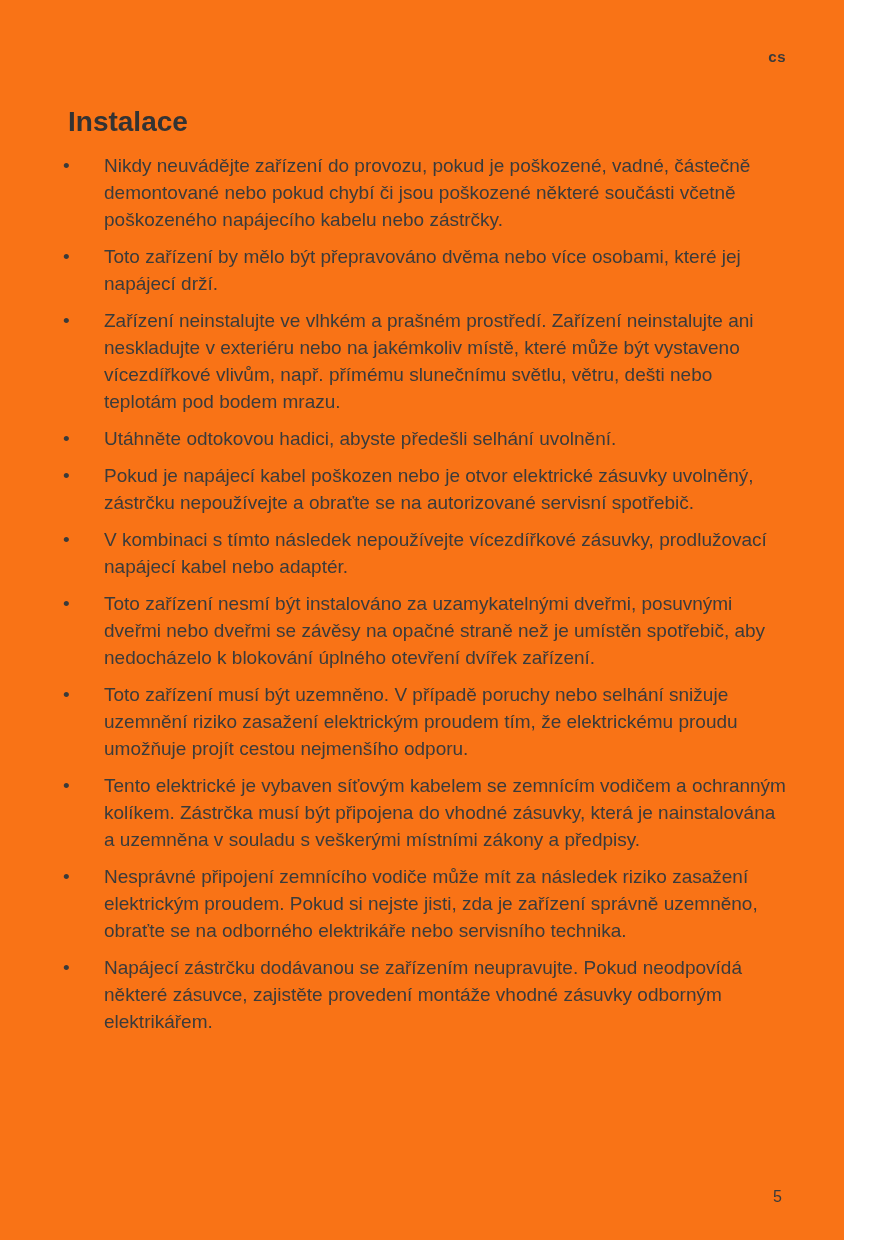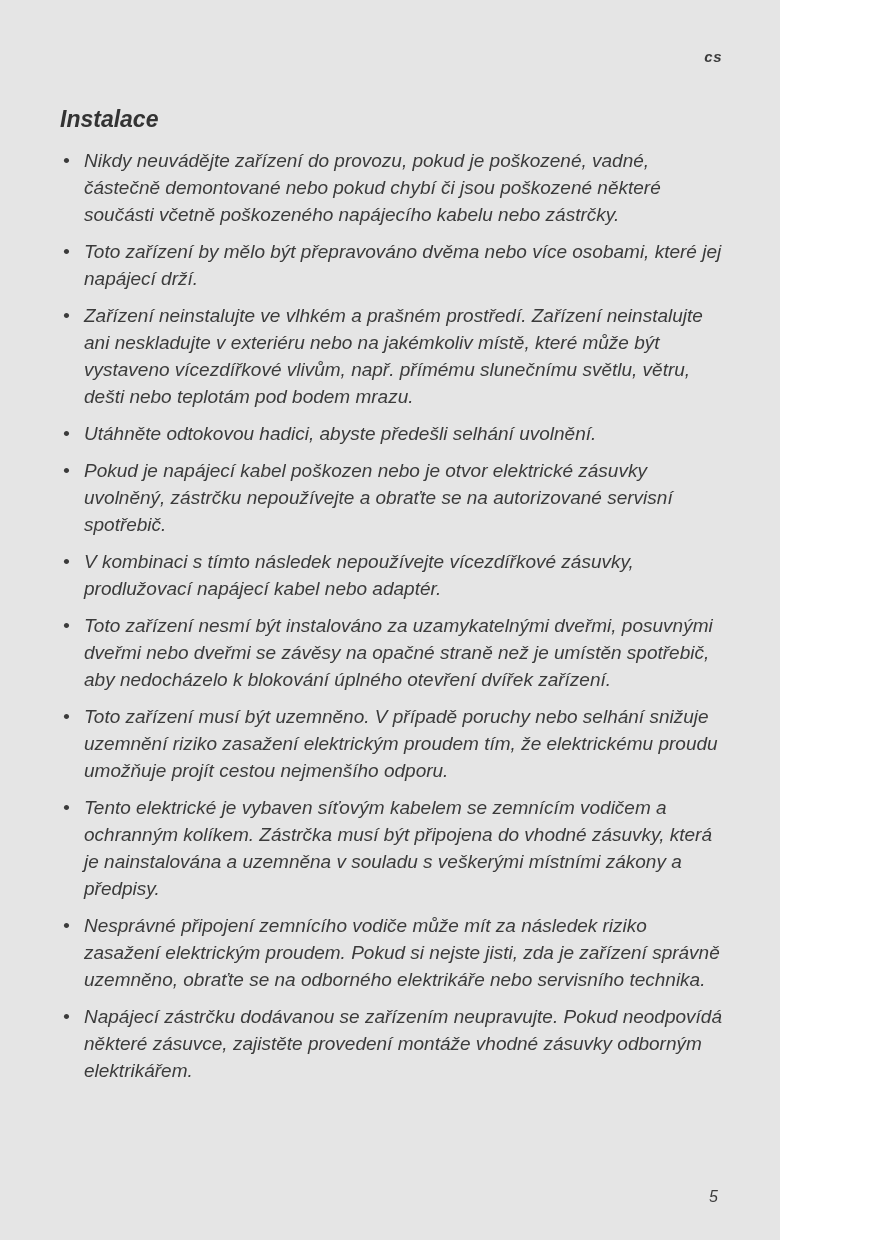--- a/index.html
+++ b/index.html
@@ -10,42 +10,41 @@
   body {
     width: 874px;
     height: 1240px;
     overflow: hidden;
     font-family: "Liberation Sans", "DejaVu Sans", sans-serif;
     color: #3b3b3b;
     position: relative;
   }
   .page {
     position: relative;
-    width: 780px;
+    width: 844px;
     height: 1240px;
-    background: #e5e5e5;
+    background: #f97316;
     box-sizing: border-box;
-    font-style: italic;
   }
   .lang-marker {
     position: absolute;
     top: 48px;
     right: 58px;
     font-size: 15px;
     font-weight: bold;
     letter-spacing: 0.5px;
     color: #3b3b3b;
   }
   .content {
     box-sizing: border-box;
     padding: 106px 54px 0 60px;
   }
   .page-title {
-    margin: 0 0 14px 0;
-    font-size: 23px;
+    margin: 0 0 14px 8px;
+    font-size: 28px;
     font-weight: bold;
     color: #333333;
   }
   ul.instruction-list {
     list-style: none;
     margin: 0;
     padding: 0;
   }
   ul.instruction-list li {
     display: flex;
@@ -60,20 +59,21 @@
     font-size: 19px;
     line-height: 27px;
     text-align: left;
     padding-left: 3px;
     box-sizing: border-box;
     color: #3b3b3b;
   }
   .bullet-text {
     flex: 1 1 auto;
     color: #3b3b3b;
+    margin-left: 20px;
   }
   .page-number {
     position: absolute;
     right: 62px;
     bottom: 34px;
     font-size: 16px;
     color: #3b3b3b;
   }
 </style>
 </head>

